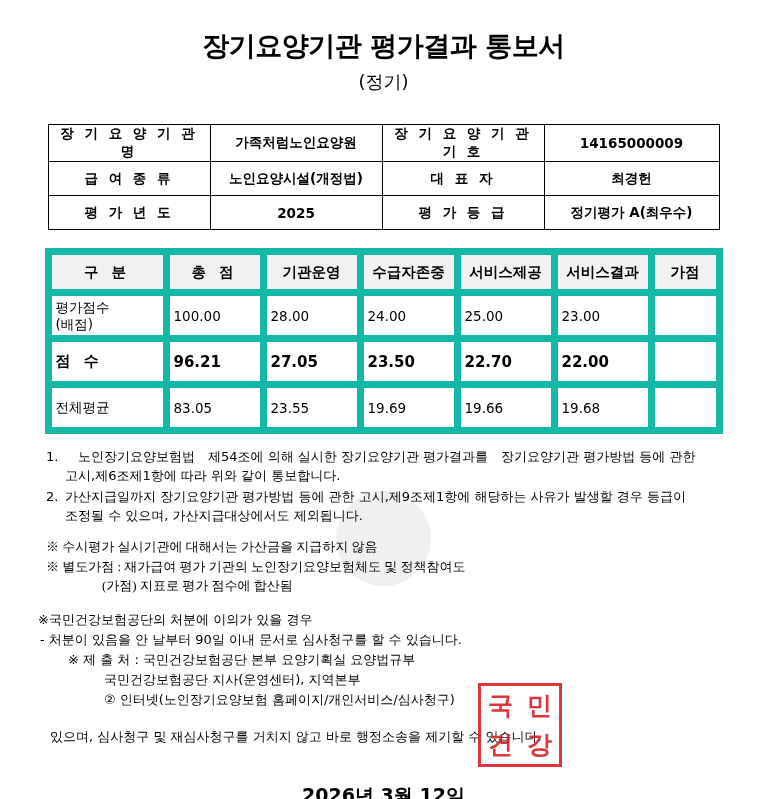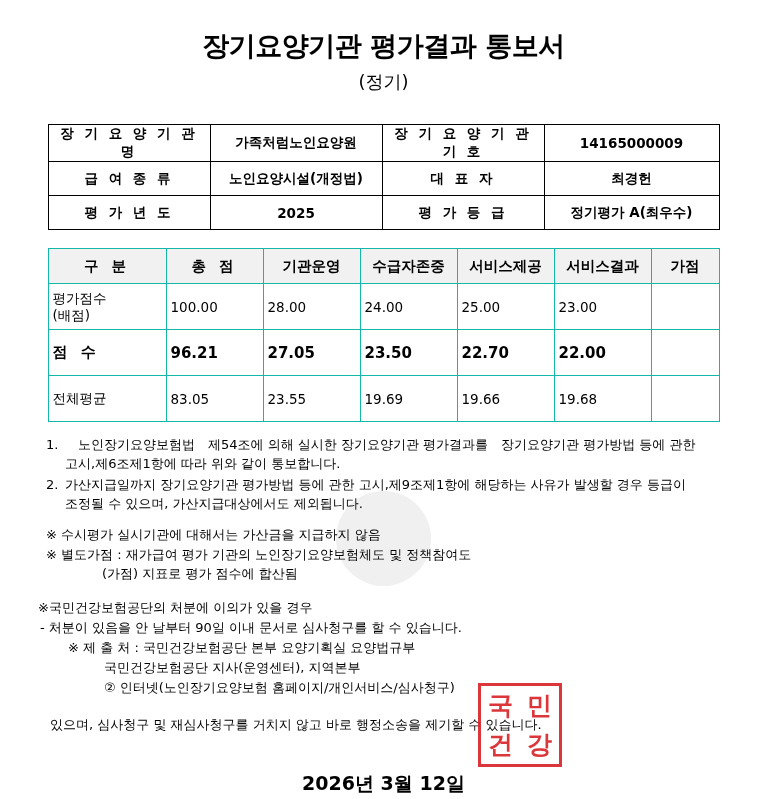--- a/index.html
+++ b/index.html
@@ -72,21 +72,21 @@
     letter-spacing: 3px;
   }
 
   
   .score-table {
     margin: 18px auto 0 auto;
     width: 671px;
     table-layout: fixed;
   }
   .score-table td, .score-table th {
-    border: 1px solid #14b8a6;
+    border: 7px solid #14b8a6;
     font-size: 13.5px;
     vertical-align: middle;
     font-weight: normal;
     padding: 0 4px;
   }
   .score-table thead th {
     height: 34px;
     font-weight: bold;
     font-size: 14.5px;
     background: #f1f1f1;
@@ -112,20 +112,21 @@
   .note-num {
     width: 19px;
     flex: 0 0 19px;
   }
   .note-txt { flex: 1; }
 
   .star-block {
     margin: 12px 46px 0 46px;
     font-size: 13px;
     line-height: 1.5;
+    font-family: Liberation Serif, serif;
   }
   .star-block .ind2 { padding-left: 56px; }
 
   .appeal-block {
     margin: 14px 38px 16px 38px;
     font-size: 13px;
     line-height: 1.55;
   }
   .appeal-block .l1 { padding-left: 2px; }
   .appeal-block .l3 { padding-left: 30px; }

